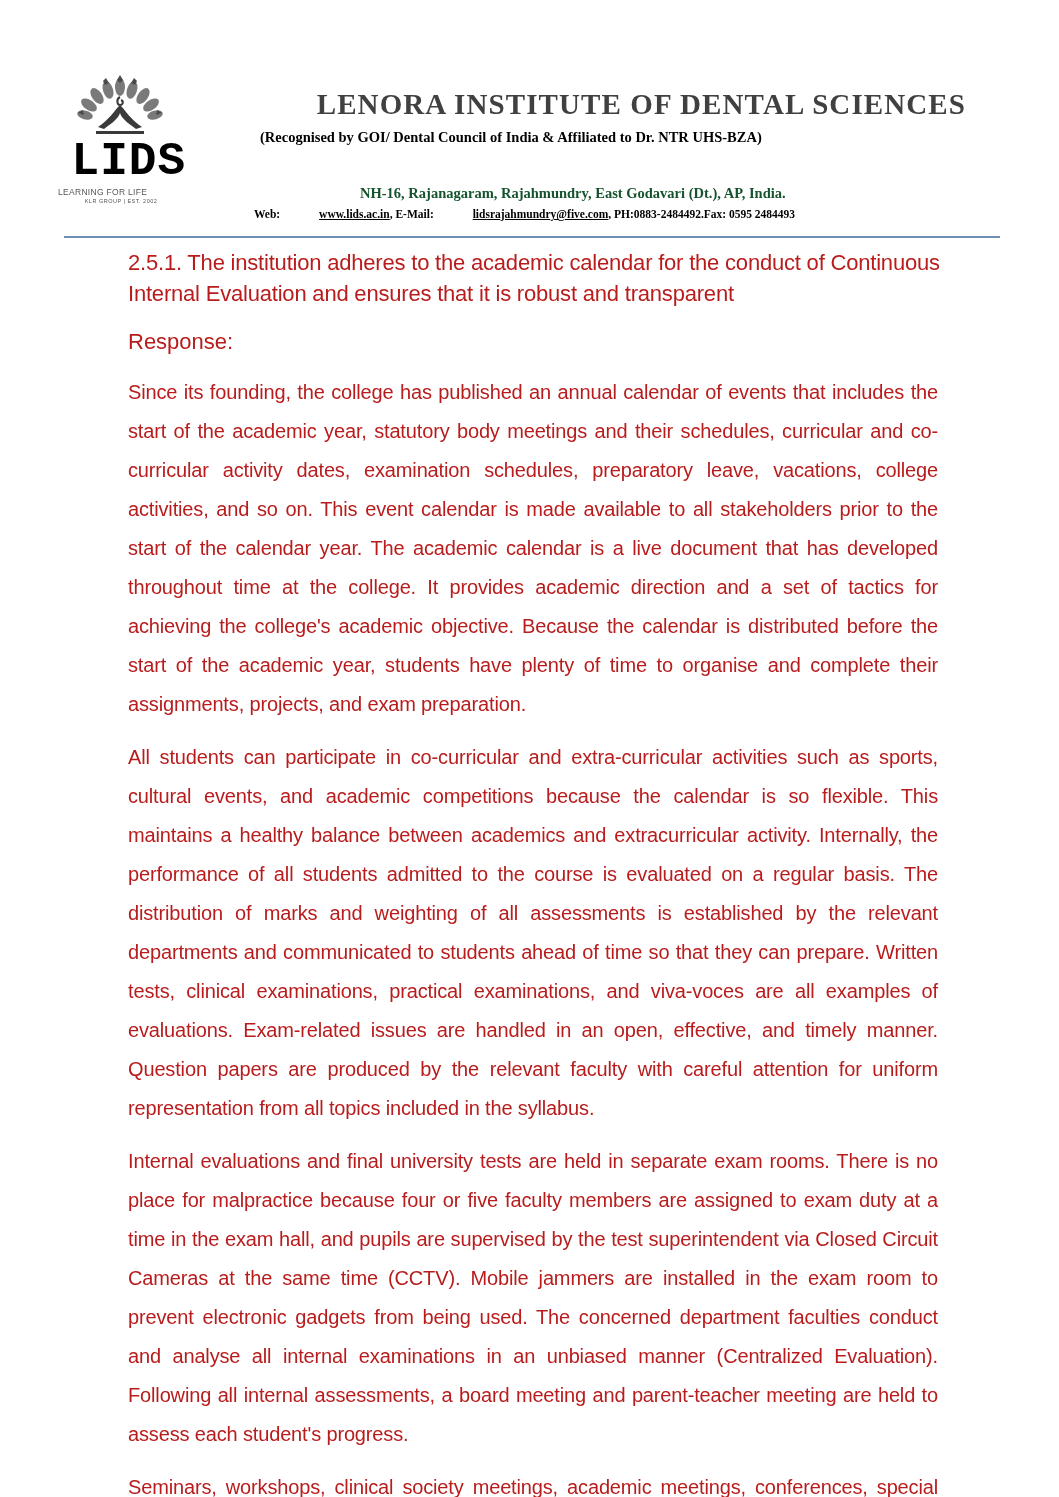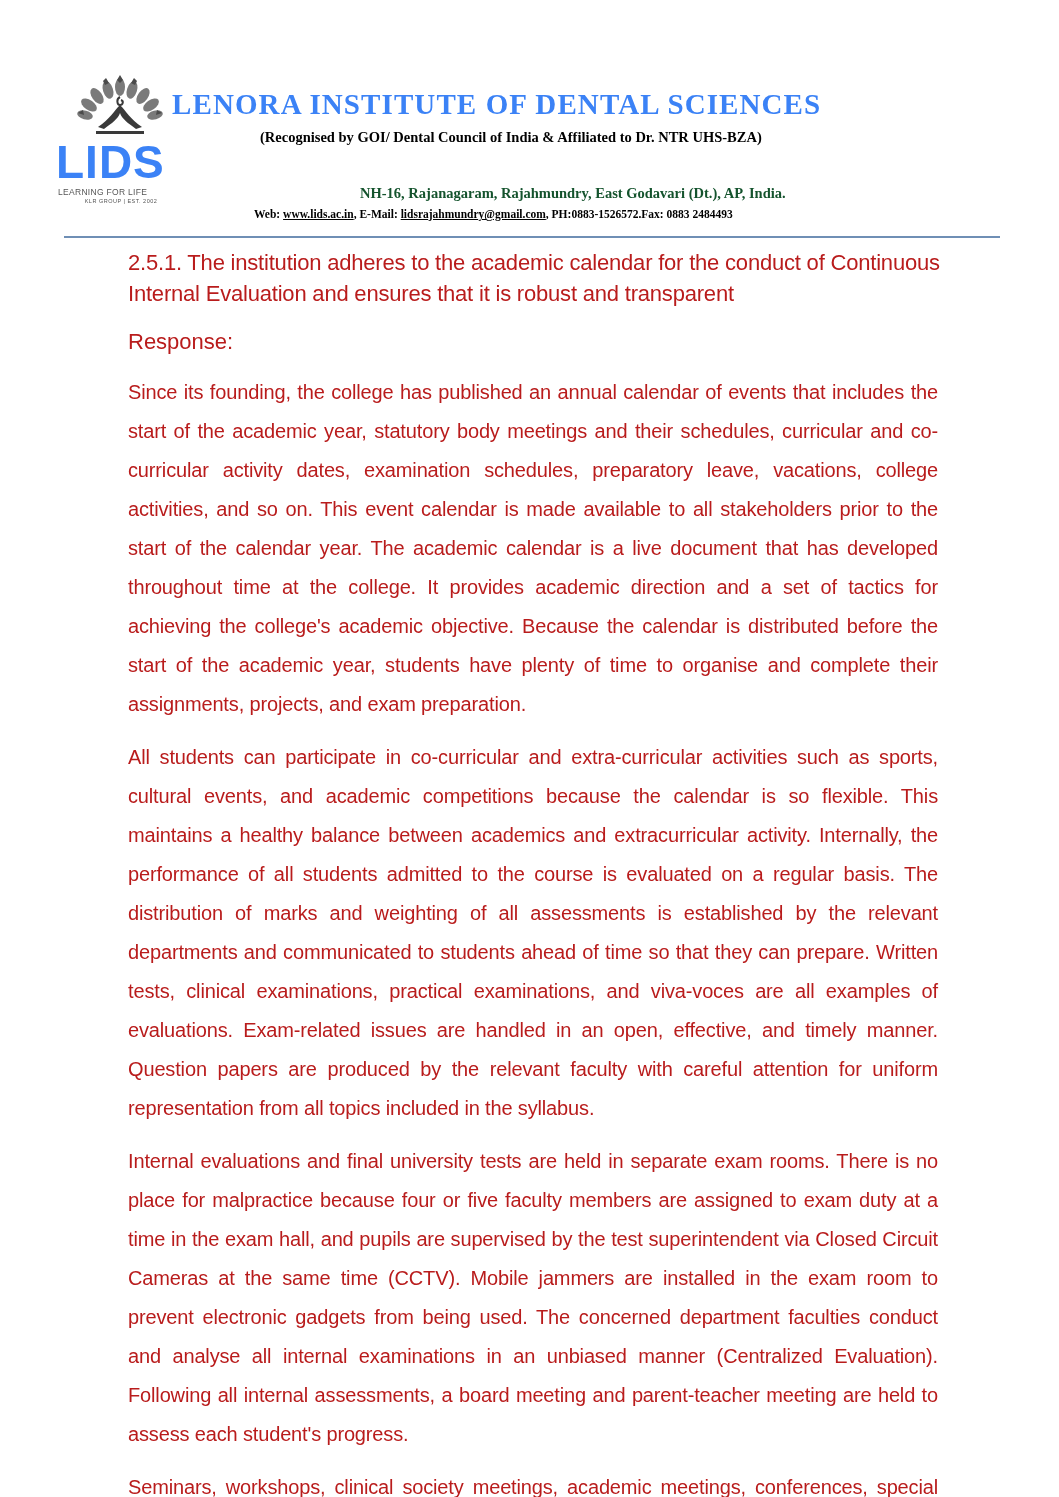--- a/index.html
+++ b/index.html
@@ -27,27 +27,27 @@
       top: 75px;
       width: 140px;
       height: 130px;
     }
     .logo svg { display: block; }
     .logo-text {
       position: absolute;
       left: 6px;
       top: 64px;
       width: 130px;
-      font-family: Liberation Sans, sans-serif;
+      font-family: Liberation Mono, monospace;
       font-weight: bold;
       font-size: 46px;
       line-height: 46px;
       letter-spacing: 1px;
-      color: #3b82f6;
-      text-align: left;
+      color: #000000;
+      text-align: right;
     }
     .logo-tagline {
       position: absolute;
       left: 8px;
       top: 112px;
       width: 126px;
       font-family: "Liberation Sans", sans-serif;
       font-size: 8.5px;
       color: #555;
       text-align: left;
@@ -59,30 +59,31 @@
       top: 123px;
       width: 126px;
       font-family: "Liberation Sans", sans-serif;
       font-size: 5.5px;
       color: #555;
       text-align: center;
       letter-spacing: 0.5px;
     }
     .inst-name {
       position: absolute;
-      left: 172px;
+      left: 186px;
       top: 86px;
       width: 780px;
       font-family: "Liberation Serif", serif;
       font-weight: bold;
       font-size: 29px;
       line-height: 36px;
       letter-spacing: 1.1px;
-      color: #3b82f6;
-      white-space: nowrap;
+      color: #404040;
+      white-space: nowrap;
+      text-align: right;
     }
     .recognised {
       position: absolute;
       left: 260px;
       top: 127px;
       font-family: "Liberation Serif", serif;
       font-weight: bold;
       font-size: 14.5px;
       line-height: 20px;
       color: #000;
@@ -117,20 +118,21 @@
       font-family: "Liberation Serif", serif;
       font-weight: bold;
       font-size: 11.5px;
       line-height: 18px;
       color: #000;
       white-space: nowrap;
     }
     .contact a {
       color: #000;
       text-decoration: underline;
+      margin-left: 36px;
     }
     .divider {
       position: absolute;
       left: 64px;
       top: 236px;
       width: 936px;
       height: 2px;
       background: #6f8fb5;
     }
     .content {
@@ -193,21 +195,21 @@
     </svg>
     <div class="logo-text">LIDS</div>
     <div class="logo-tagline">LEARNING FOR LIFE</div>
     <div class="logo-sub">KLR GROUP | EST. 2002</div>
   </div>
 
   <div class="inst-name">LENORA INSTITUTE OF DENTAL SCIENCES</div>
   <div class="recognised">(Recognised by GOI/ Dental Council of India &amp; Affiliated to Dr. NTR UHS-BZA)</div>
   <div class="address">NH-16, Rajanagaram, Rajahmundry, East Godavari (Dt.), AP, India.</div>
   <div class="contact">
-    <span>Web: </span><a>www.lids.ac.in</a><span>, E-Mail: </span><a>lidsrajahmundry@gmail.com</a><span>, PH:0883-1526572.Fax: 0883 2484493</span>
+    <span>Web: </span><a>www.lids.ac.in</a><span>, E-Mail: </span><a>lidsrajahmundry@five.com</a><span>, PH:0883-2484492.Fax: 0595 2484493</span>
   </div>
   <div class="divider"></div>
 </div>
 
 <div class="content">
   <h1 class="criterion">2.5.1. The institution adheres to the academic calendar for the conduct of Continuous Internal Evaluation and ensures that it is robust and transparent</h1>
   <h2 class="response-label">Response:</h2>
   <p class="para">Since its founding, the college has published an annual calendar of events that includes the start of the academic year, statutory body meetings and their schedules, curricular and co-curricular activity dates, examination schedules, preparatory leave, vacations, college activities, and so on. This event calendar is made available to all stakeholders prior to the start of the calendar year. The academic calendar is a live document that has developed throughout time at the college. It provides academic direction and a set of tactics for achieving the college's academic objective. Because the calendar is distributed before the start of the academic year, students have plenty of time to organise and complete their assignments, projects, and exam preparation.</p>
   <p class="para">All students can participate in co-curricular and extra-curricular activities such as sports, cultural events, and academic competitions because the calendar is so flexible. This maintains a healthy balance between academics and extracurricular activity. Internally, the performance of all students admitted to the course is evaluated on a regular basis. The distribution of marks and weighting of all assessments is established by the relevant departments and communicated to students ahead of time so that they can prepare. Written tests, clinical examinations, practical examinations, and viva-voces are all examples of evaluations. Exam-related issues are handled in an open, effective, and timely manner. Question papers are produced by the relevant faculty with careful attention for uniform representation from all topics included in the syllabus.</p>
   <p class="para">Internal evaluations and final university tests are held in separate exam rooms. There is no place for malpractice because four or five faculty members are assigned to exam duty at a time in the exam hall, and pupils are supervised by the test superintendent via Closed Circuit Cameras at the same time (CCTV). Mobile jammers are installed in the exam room to prevent electronic gadgets from being used. The concerned department faculties conduct and analyse all internal examinations in an unbiased manner (Centralized Evaluation). Following all internal assessments, a board meeting and parent-teacher meeting are held to assess each student's progress.</p>

